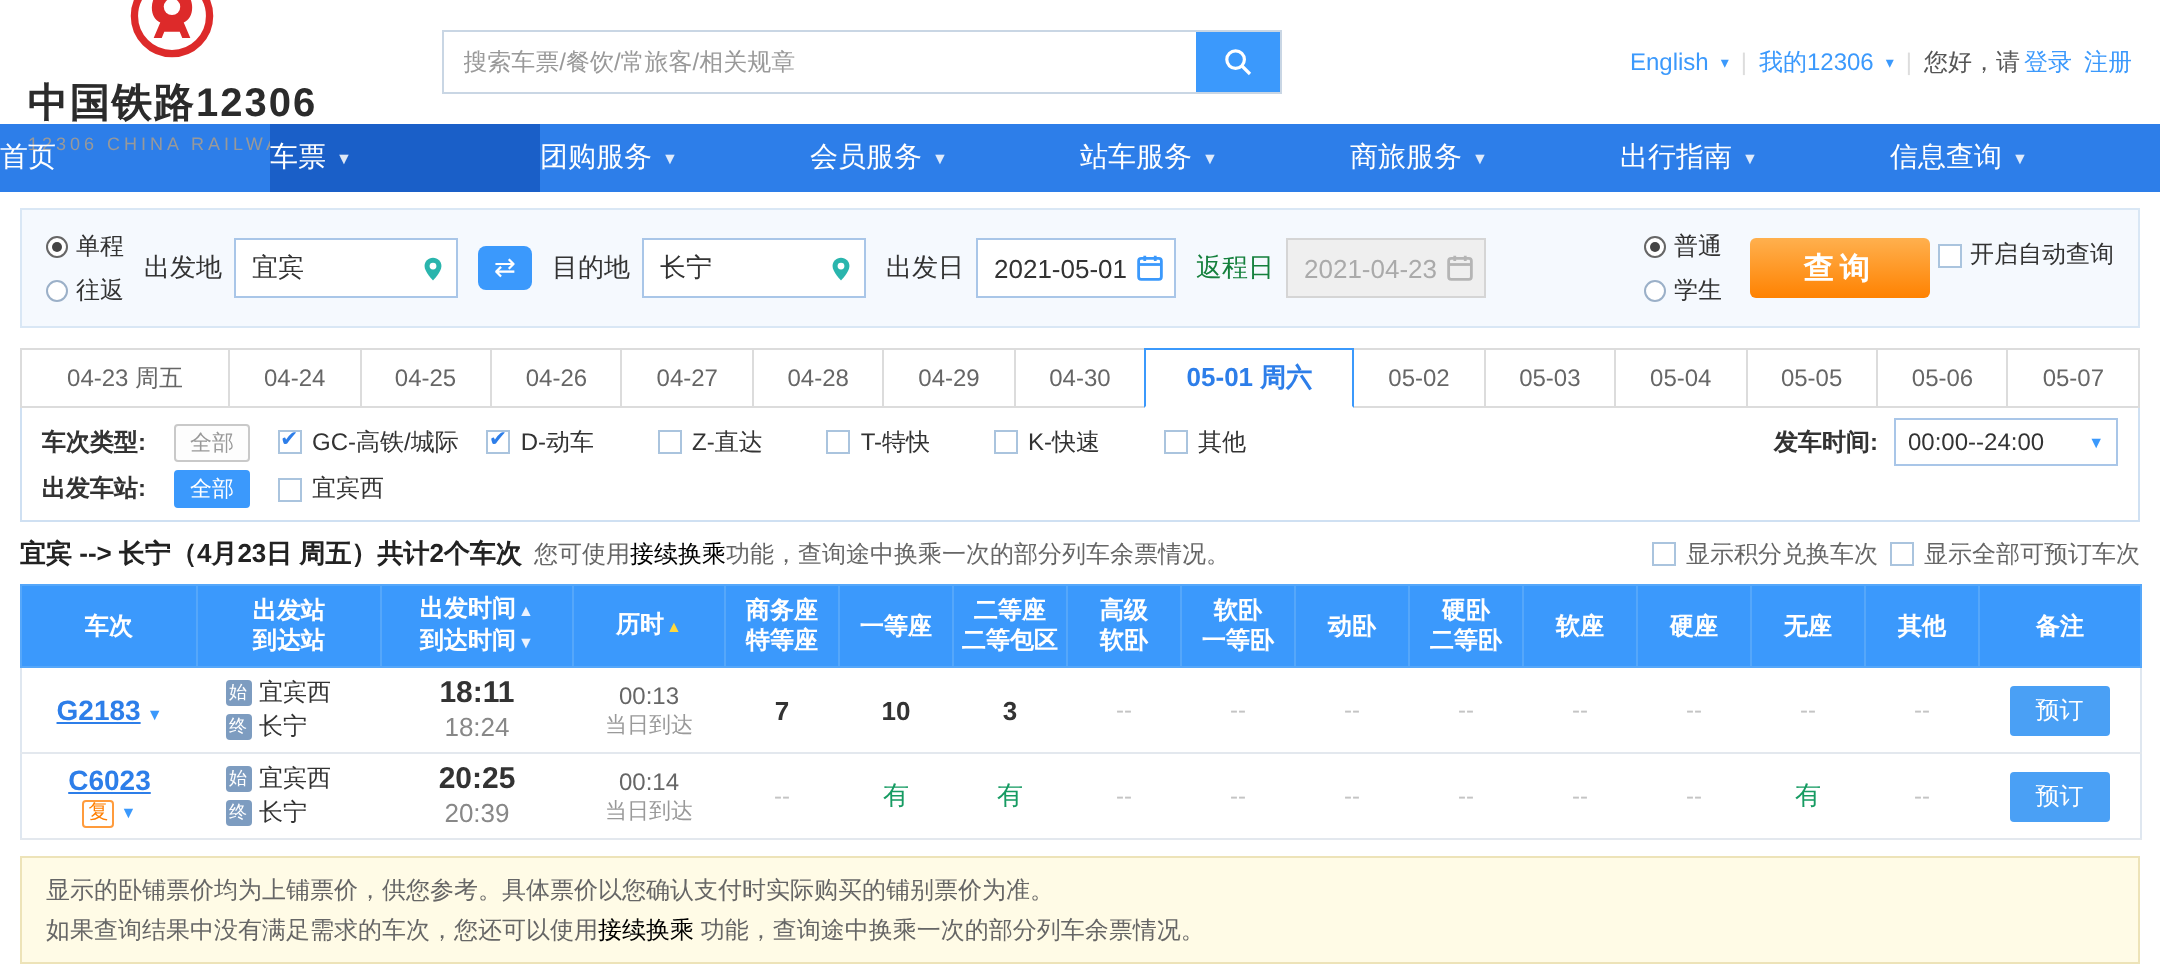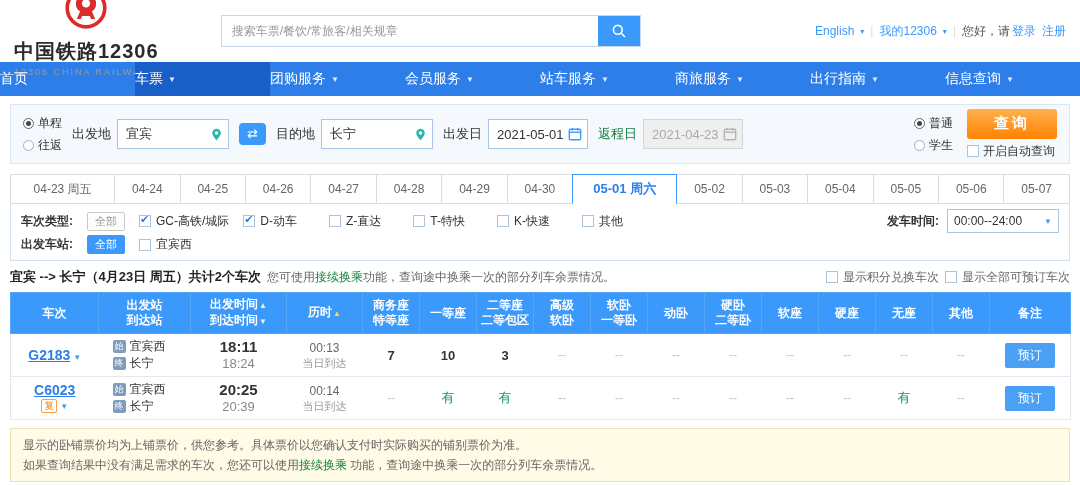--- a/index.html
+++ b/index.html
@@ -38,21 +38,21 @@
   .radio.on::after{content:"";display:block;width:5px;height:5px;margin:2px auto;border-radius:50%;background:#444;}
   .field{display:flex;align-items:center;gap:6px;font-size:13px;color:#333;white-space:nowrap;}
   .f-input{position:relative;display:flex;align-items:center;background:#fff;border:1px solid #a9c6e8;height:30px;width:112px;padding:0 22px 0 8px;}
   .f-input input{border:none;outline:none;width:100%;font-size:13px;color:#333;background:transparent;}
   .f-input .ficon{position:absolute;right:5px;display:flex;}
   .f-input.date{width:100px;}
   .f-input.disabled{background:#efefef;border-color:#d5d5d5;}
   .f-input.disabled input{color:#aaa;}
   .swap-btn{width:27px;height:22px;background:#3b99fc;color:#fff;border:none;border-radius:4px;font-size:13px;cursor:pointer;line-height:20px;flex:none;}
   .right-group{margin-left:auto;display:flex;align-items:center;gap:14px;}
-  .query-col{display:flex;flex-direction:column;align-items:flex-start;gap:4px;}
+  .query-col{display:flex;align-items:flex-start;gap:4px;}
   .query-btn{width:90px;height:30px;background:linear-gradient(#ffb04e,#ff8201);color:#fff;border:none;border-radius:3px;font-size:15px;font-weight:bold;cursor:pointer;letter-spacing:3px;}
   .auto-q{display:flex;align-items:center;gap:4px;font-size:12px;color:#333;cursor:pointer;}
 
   
   .date-tabs{display:flex;margin:10px 10px 0;position:relative;z-index:2;}
   .dtab{flex:1;height:30px;line-height:28px;text-align:center;font-size:12px;color:#666;background:#fff;border:1px solid #dcdcdc;margin-left:-1px;white-space:nowrap;}
   .dtab:first-child{margin-left:0;}
   .dtab.wide{flex:1.6;}
   .dtab.active{color:#2d7ee9;font-weight:bold;font-size:13px;border:1px solid #3b99fc;border-bottom:1px solid #fff;position:relative;z-index:3;}
 
@@ -65,21 +65,21 @@
   .cbl{display:flex;align-items:center;gap:5px;cursor:pointer;}
   .cb{width:12px;height:12px;border:1px solid #aac4de;background:#fff;position:relative;display:inline-block;flex:none;}
   .cb.on::after{content:"\2714";position:absolute;left:0;top:-3px;color:#2d7ee9;font-size:11px;}
   .time-group{margin-left:auto;display:flex;align-items:center;gap:8px;}
   .select-box{border:1px solid #a9c6e8;height:24px;display:flex;align-items:center;padding:0 6px;gap:4px;background:#fff;min-width:112px;justify-content:space-between;cursor:pointer;}
   .sel-arr{color:#3b99fc;font-size:8px;}
 
   
   .summary-row{display:flex;align-items:center;margin:7px 10px 6px;font-size:12px;color:#666;gap:6px;white-space:nowrap;}
   .route-bold{font-size:13px;font-weight:bold;color:#222;}
-  .blue-link{color:#15803d;}
+  .blue-link{color:#000000;}
   .sum-spacer{flex:1;}
 
   
   .result-table{width:1060px;margin:0 10px;border-collapse:collapse;table-layout:fixed;border:1px solid #dfe7f0;}
   .result-table th{background:#3b99fc;color:#fff;font-size:12px;font-weight:bold;padding:4px 1px;border:1px solid #55a7fa;line-height:15px;}
   .result-table td{border-bottom:1px solid #e3e8ee;text-align:center;font-size:12px;padding:4px 2px;background:#fff;vertical-align:middle;}
   .sort-i{font-size:8px;margin-left:1px;color:#e9f2ff;cursor:pointer;}
   .sort-i.y{color:#ffd83d;}
   .train-no{color:#2d7ee9;font-weight:bold;font-size:14px;text-decoration:underline;}
   .expand-arr{color:#3b99fc;font-size:8px;margin-left:3px;cursor:pointer;}

